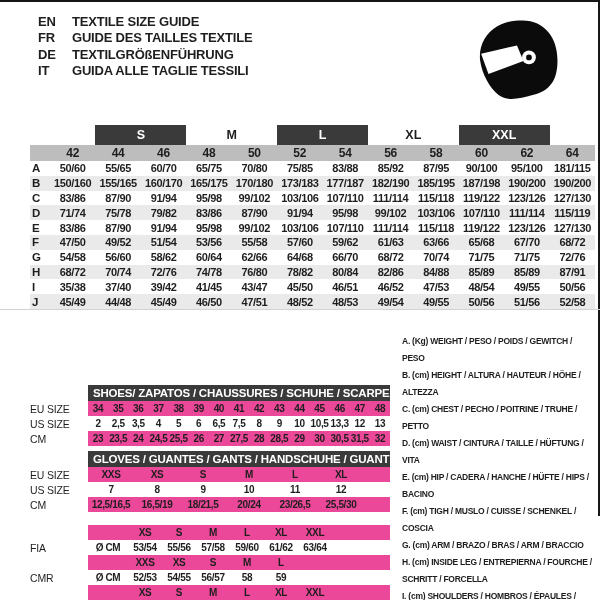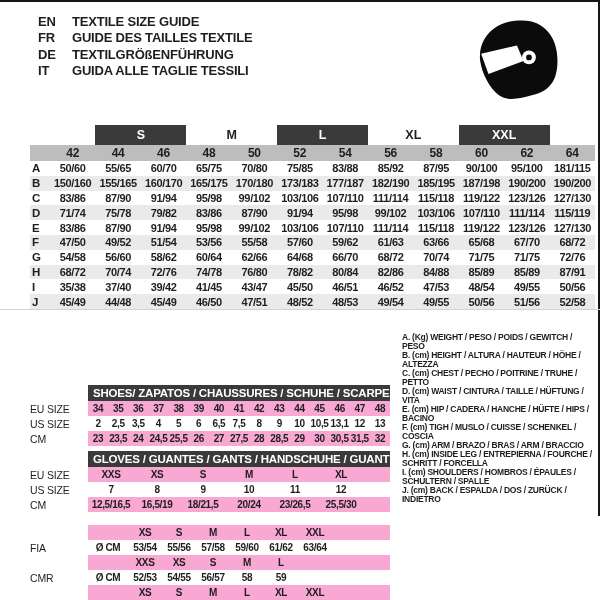--- a/index.html
+++ b/index.html
@@ -33,29 +33,29 @@
   .divider{position:absolute;top:309px;left:0;width:600px;border-top:1px solid #d2d2d2;}
 
   
   .bsec{position:absolute;left:30px;width:560px;margin-top:48px;}
   .btitle-row{display:grid;grid-template-columns:58px 302px 1fr;}
   .btitle{grid-column:2;height:14px;background:#3a3a3a;color:#fff;display:flex;align-items:center;
           padding:1px 0 1px 5px;font-size:11.5px;font-weight:700;letter-spacing:-0.2px;white-space:nowrap;}
   .brow{display:grid;grid-template-columns:58px 302px 1fr;height:15px;align-items:stretch;}
   .brow-label{display:flex;align-items:center;font-size:10.5px;font-weight:400;letter-spacing:-0.2px;}
   .bcells{display:grid;align-items:center;height:100%;}
-  .bcells.shaded{background:#f9a8d4;}
+  .bcells.shaded{background:#ec4899;}
   .bcell{text-align:center;font-size:10px;font-weight:700;letter-spacing:-0.35px;white-space:nowrap;}
   .cols-shoes{grid-template-columns:repeat(15,1fr);}
   .cols-gloves{grid-template-columns:repeat(6,46px) 1fr;}
   .cols-helmet{grid-template-columns:40px repeat(6,34px) 1fr;}
 
   
   .legend{position:absolute;left:402px;top:333px;width:190px;}
-  .legend-item{font-size:8.5px;font-weight:700;letter-spacing:-0.25px;line-height:9px;}
+  .legend-item{font-size:8.5px;font-weight:700;letter-spacing:-0.25px;line-height:17px;}
 </style>
 </head>
 <body>
 
 <div class="page">
   <div class="frame-top"></div>
   <div class="frame-right"></div>
 
   <div class="langs">
     <div class="lang-row">
@@ -295,21 +295,21 @@
             <div class="bcell">3,5</div>
             <div class="bcell">4</div>
             <div class="bcell">5</div>
             <div class="bcell">6</div>
             <div class="bcell">6,5</div>
             <div class="bcell">7,5</div>
             <div class="bcell">8</div>
             <div class="bcell">9</div>
             <div class="bcell">10</div>
             <div class="bcell">10,5</div>
-            <div class="bcell">13,1</div>
+            <div class="bcell">13,3</div>
             <div class="bcell">12</div>
             <div class="bcell">13</div>
           </div>
         </div>
         <div class="brow">
           <div class="brow-label">CM</div>
           <div class="bcells cols-shoes shaded">
             <div class="bcell">23</div>
             <div class="bcell">23,5</div>
             <div class="bcell">24</div>

